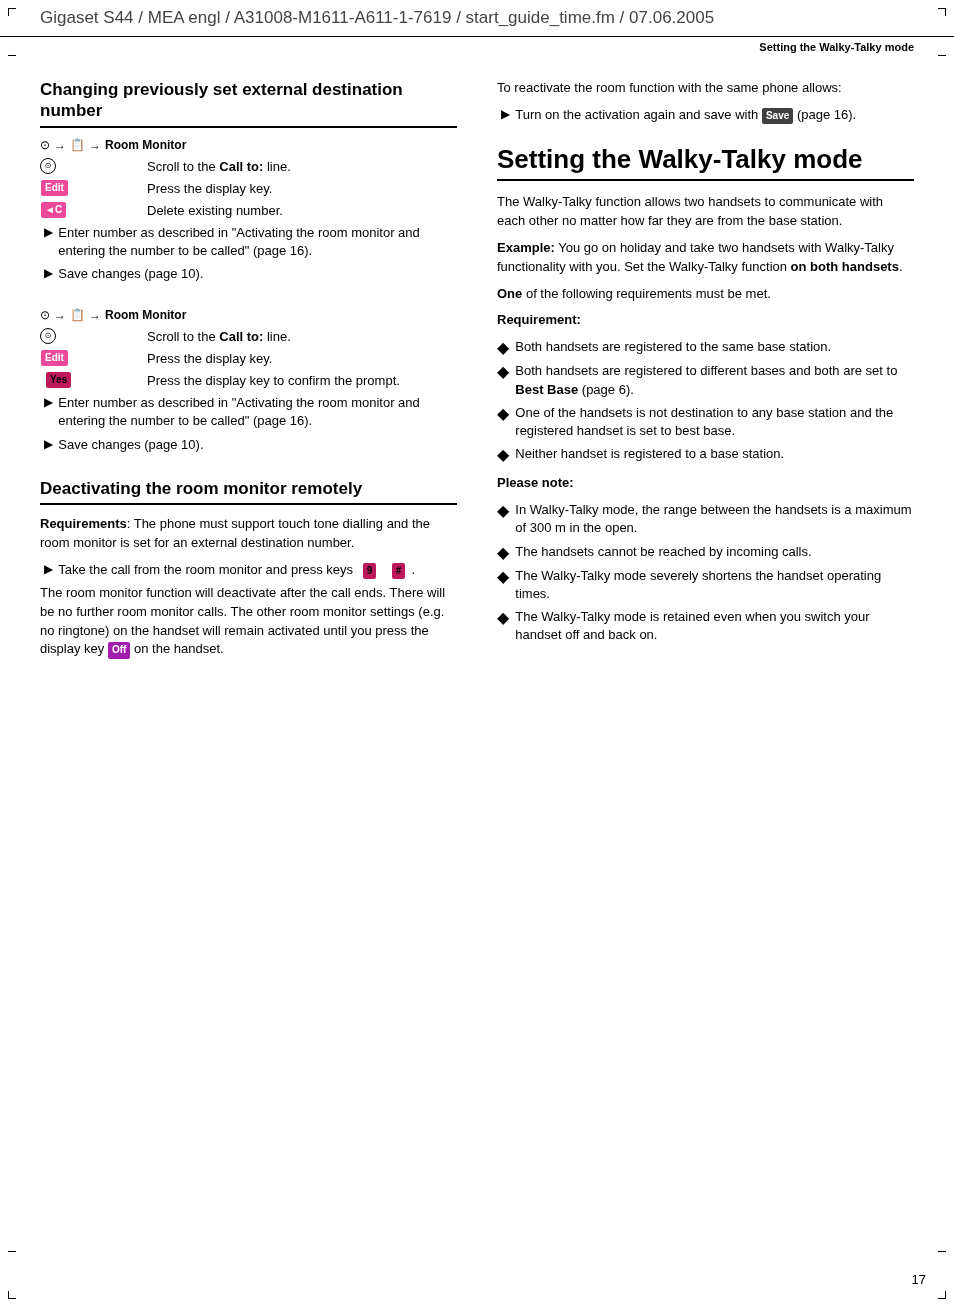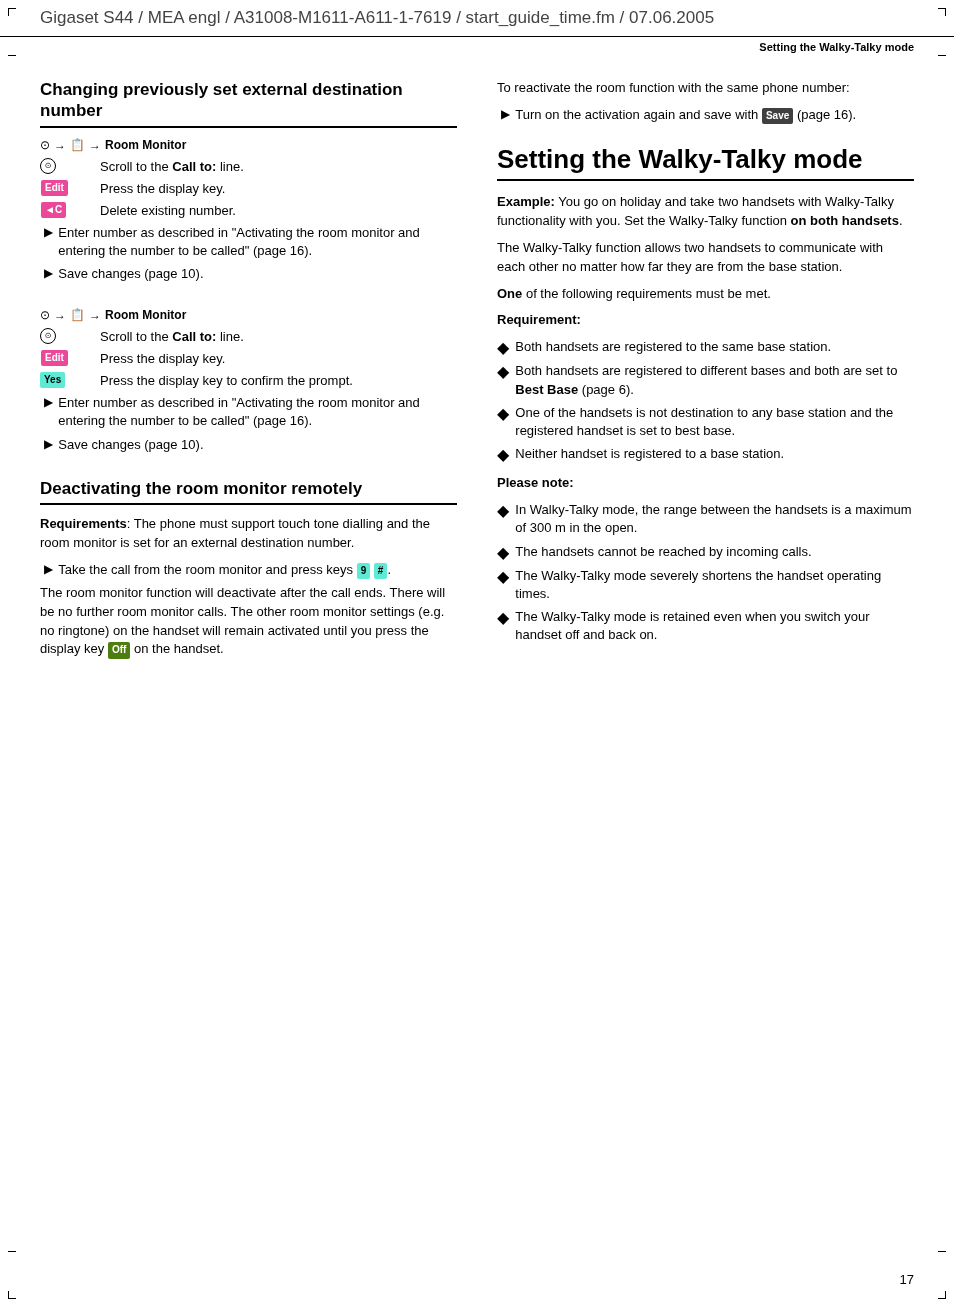--- a/index.html
+++ b/index.html
@@ -78,20 +78,21 @@
     .instruction-icon {
       min-width: 60px;
       font-size: 12px;
       display: flex;
       align-items: center;
       gap: 2px;
     }
 
     .instruction-text {
       flex: 1;
+      margin-left: 47px;
     }
 
     .circle-icon {
       display: inline-block;
       width: 16px;
       height: 16px;
       border: 1.5px solid #000;
       border-radius: 50%;
       font-size: 8px;
       text-align: center;
@@ -104,27 +105,27 @@
       color: #fff;
       font-size: 10px;
       font-weight: bold;
       padding: 1px 4px;
       border-radius: 2px;
       margin: 0 1px;
     }
 
     .key-badge-light {
       display: inline-block;
-      background: #5eead4;
+      background: #be185d;
       color: #000;
       font-size: 10px;
       font-weight: bold;
       padding: 1px 4px;
       border-radius: 2px;
-      margin: 0 0;
+      margin: 0 6px;
     }
 
     .arrow-item {
       display: flex;
       align-items: flex-start;
       margin-bottom: 5px;
       padding-left: 4px;
     }
 
     .arrow-item .arrow {
@@ -169,21 +170,21 @@
       display: flex;
       align-items: center;
       gap: 4px;
       font-size: 12px;
       margin-bottom: 6px;
     }
 
     .page-footer {
       position: absolute;
       bottom: 20px;
-      right: 40px;
+      right: 28px;
       font-size: 13px;
     }
 
     .border-marks {
       position: absolute;
       top: 0; left: 0; right: 0; bottom: 0;
       pointer-events: none;
     }
 
     .corner-mark {
@@ -235,21 +236,21 @@
       display: inline-block;
       background: #404040;
       color: #fff;
       font-size: 10px;
       font-weight: bold;
       padding: 1px 4px;
       border-radius: 2px;
     }
     .inline-off {
       display: inline-block;
-      background: #4d7c0f;
+      background: #a21caf;
       color: #fff;
       font-size: 10px;
       font-weight: bold;
       padding: 1px 4px;
       border-radius: 2px;
     }
   </style>
 </head>
 <body>
 
@@ -380,39 +381,39 @@
       <p class="para">
         The room monitor function will deactivate after the call ends. There will be no further room monitor calls. The other room monitor settings (e.g. no ringtone) on the handset will remain activated until you press the display key <span class="inline-off">Off</span> on the handset.
       </p>
     </div>
 
   </div>
 
   <div class="right-col">
 
     <div style="margin-bottom: 20px;">
-      <p class="para">To reactivate the room function with the same phone number:</p>
+      <p class="para">To reactivate the room function with the same phone allows:</p>
       <div class="arrow-item">
         <span class="arrow">▶</span>
         <span class="arrow-text">
           Turn on the activation again and save with <span class="inline-save">Save</span> (page 16).
         </span>
       </div>
     </div>
 
     <div class="section-block">
       <div class="section-title-large">
         Setting the Walky-Talky mode
       </div>
 
+      <p class="para">The Walky-Talky function allows two handsets to communicate with each other no matter how far they are from the base station.</p>
+
       <p class="para">
         <span class="bold">Example:</span><span> You go on holiday and take two handsets with Walky-Talky functionality with you. Set the Walky-Talky function </span><span class="bold">on both handsets</span><span>.</span>
       </p>
-
-      <p class="para">The Walky-Talky function allows two handsets to communicate with each other no matter how far they are from the base station.</p>
 
       <p class="para">
         <span class="bold">One</span> of the following requirements must be met.
       </p>
       <p class="para bold">Requirement:</p>
 
       <div>
         <div class="bullet-item">
           <span class="bullet">◆</span>
           <span class="bullet-text">Both handsets are registered to the same base station.</span>

